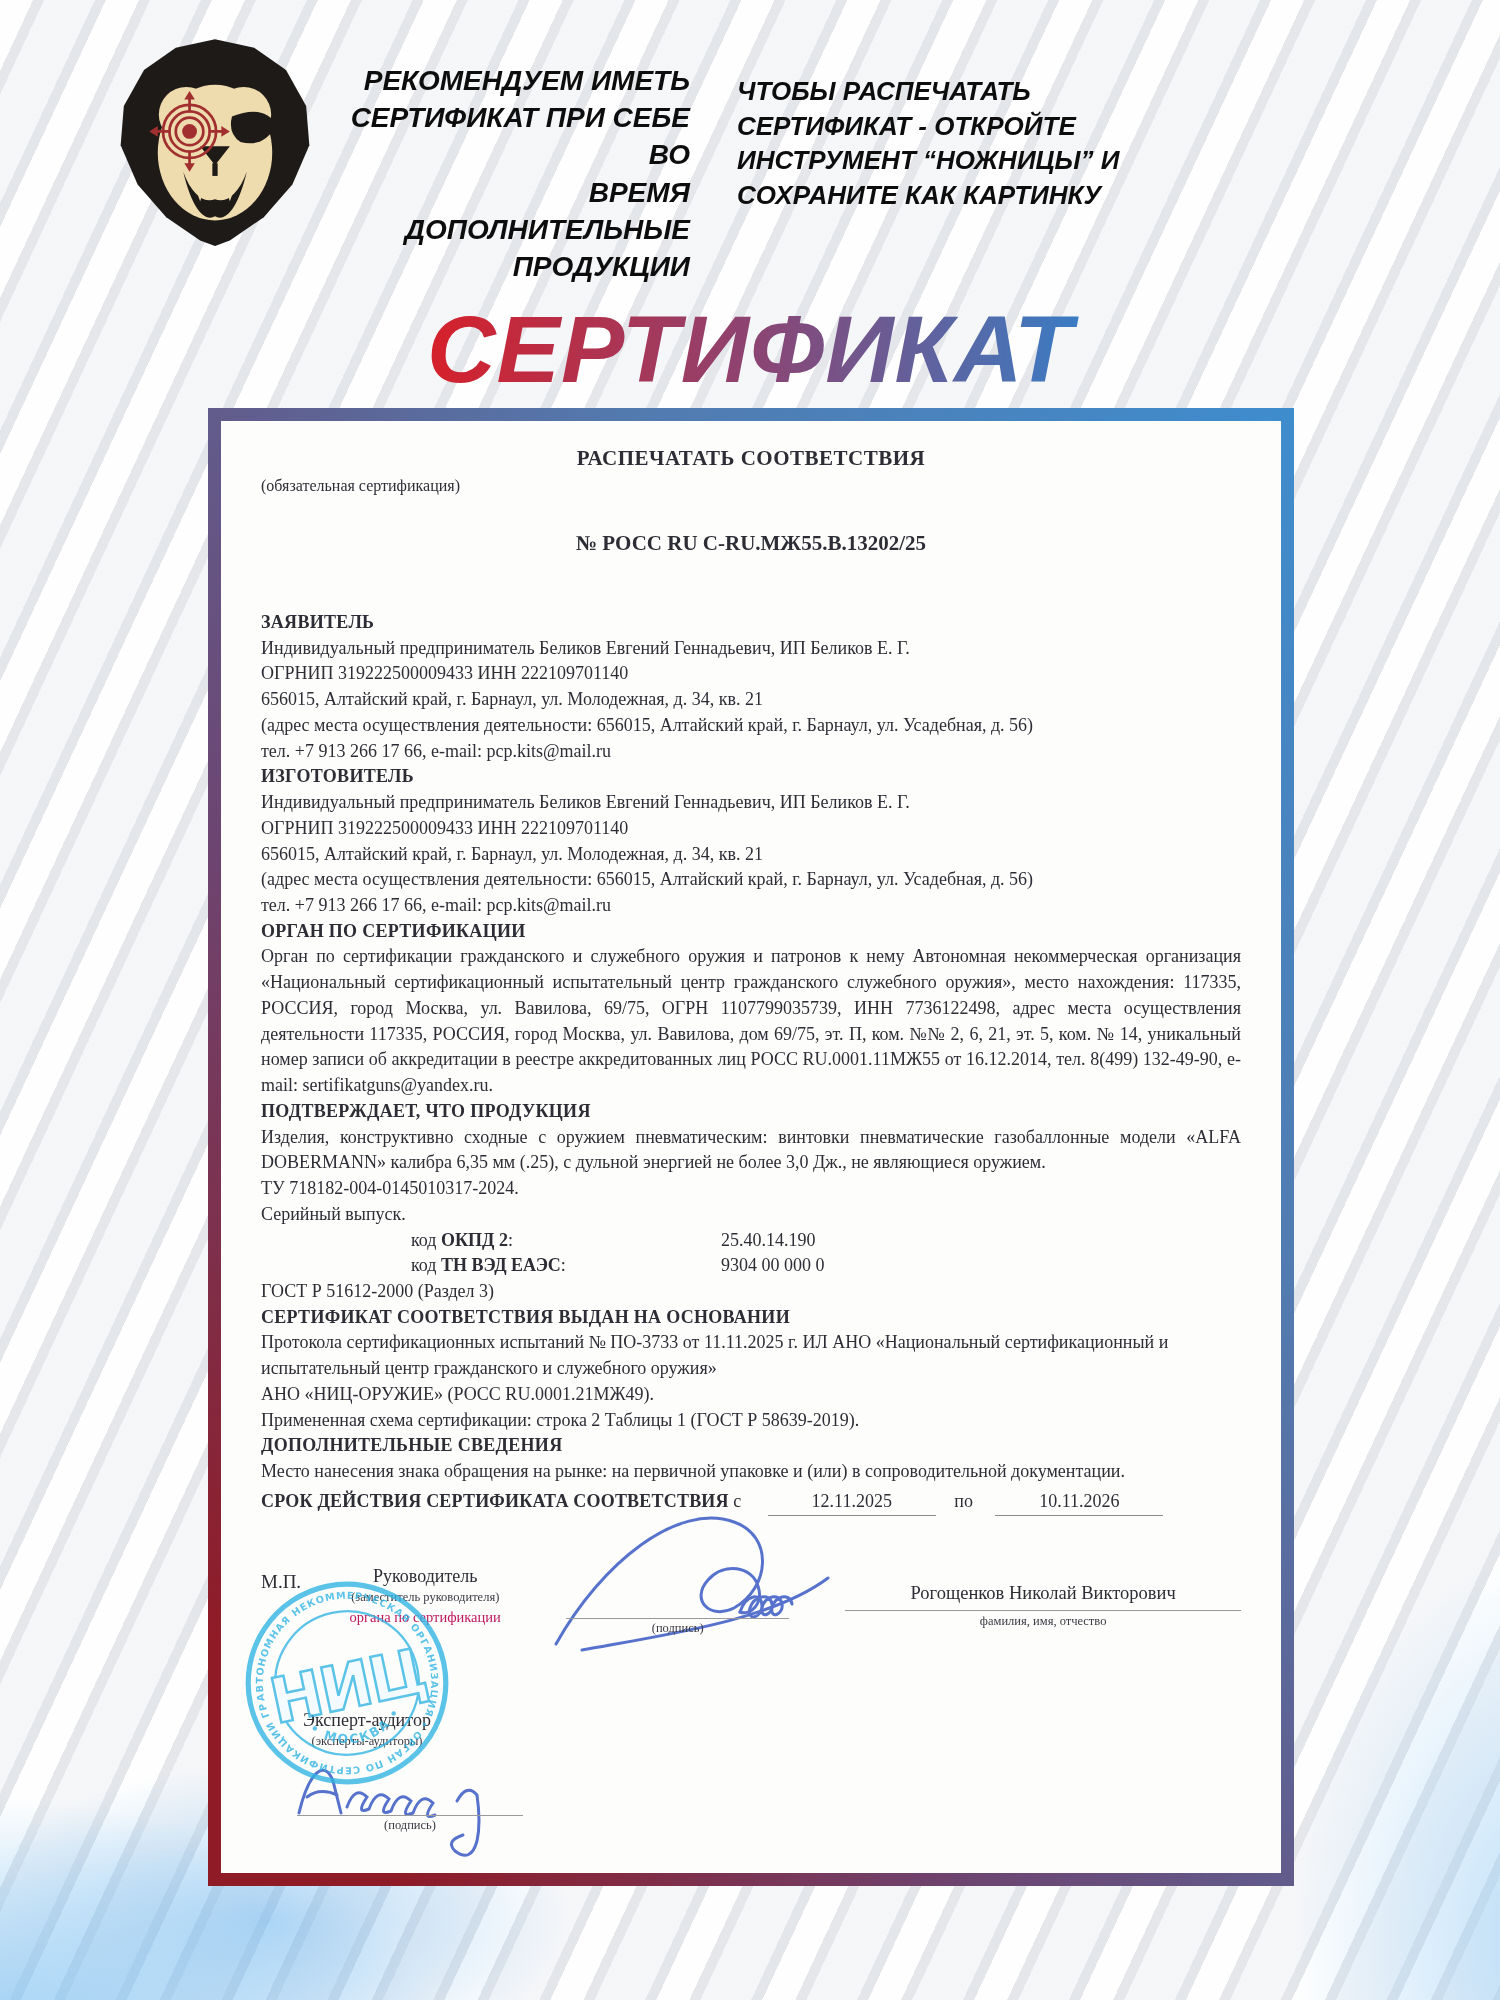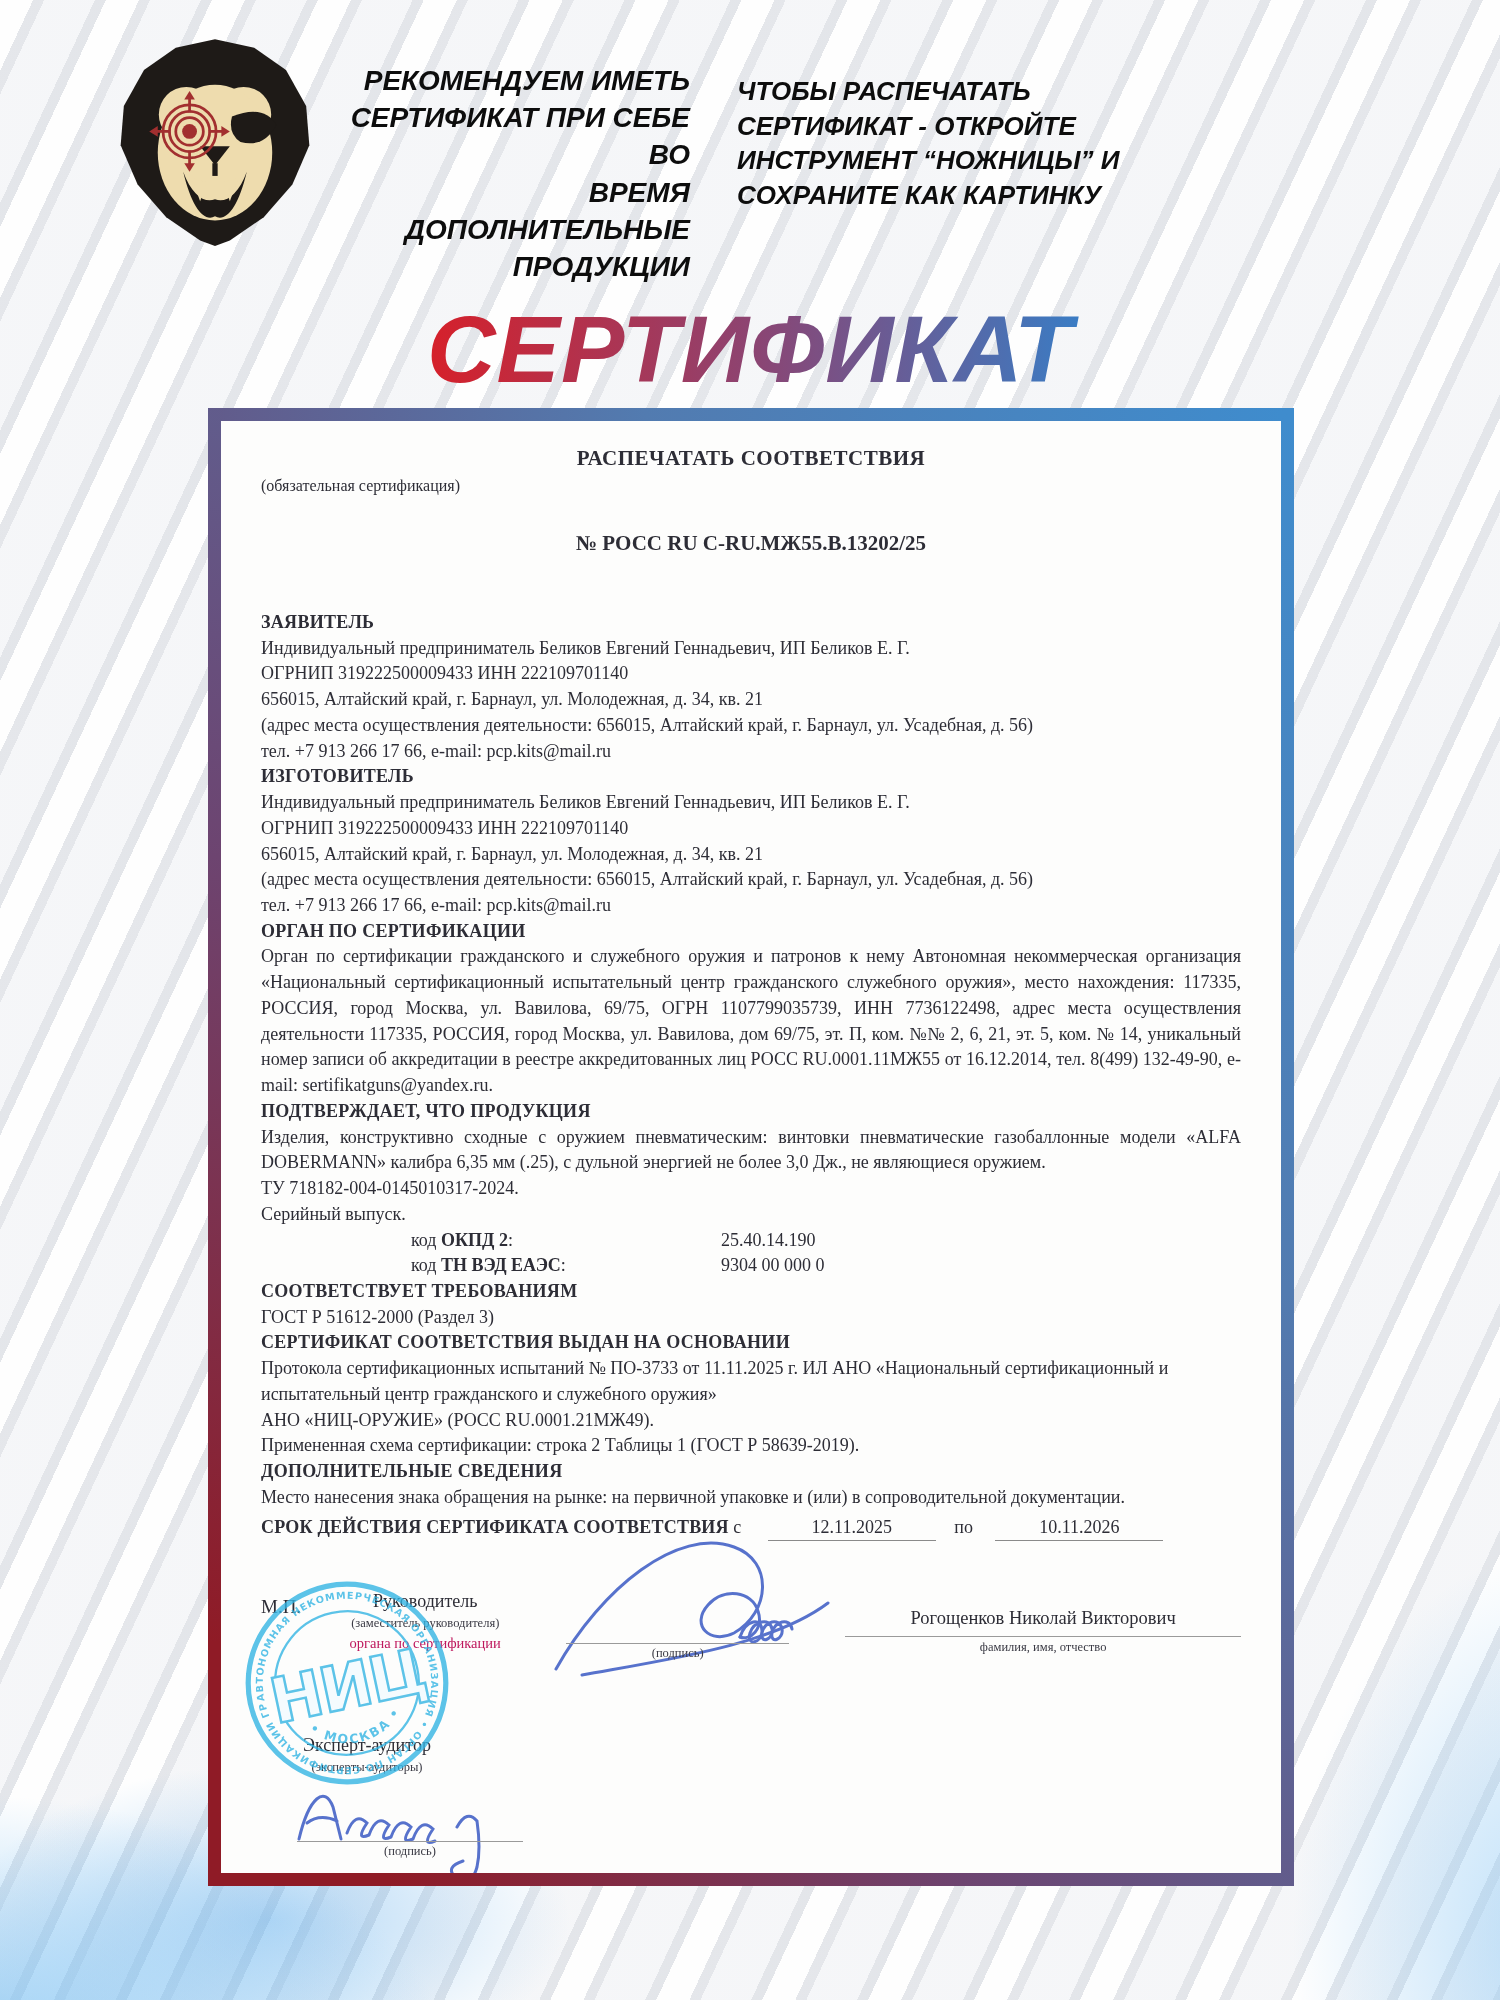--- a/index.html
+++ b/index.html
@@ -155,21 +155,20 @@
       <div>Серийный выпуск.</div>
       <div class="code-row">
         <div class="code-label"><span>код </span><b>ОКПД 2</b><span>:</span></div>
         <div>25.40.14.190</div>
       </div>
       <div class="code-row">
         <div class="code-label"><span>код </span><b>ТН ВЭД ЕАЭС</b><span>:</span></div>
         <div>9304 00 000 0</div>
       </div>
 
-      <div class="sec-head">СООТВЕТСТВУЕТ ТРЕБОВАНИЯМ</div>
       <div>ГОСТ Р 51612-2000 (Раздел 3)</div>
 
       <div class="sec-head">СЕРТИФИКАТ СООТВЕТСТВИЯ ВЫДАН НА ОСНОВАНИИ</div>
       <div>Протокола сертификационных испытаний № ПО-3733 от 11.11.2025 г. ИЛ АНО «Национальный сертификационный и испытательный центр гражданского и служебного оружия»</div>
       <div> АНО «НИЦ-ОРУЖИЕ» (РОСС RU.0001.21МЖ49).</div>
       <div>Примененная схема сертификации: строка 2 Таблицы 1 (ГОСТ Р 58639-2019).</div>
 
       <div class="sec-head">ДОПОЛНИТЕЛЬНЫЕ СВЕДЕНИЯ</div>
       <div class="just">Место нанесения знака обращения на рынке: на первичной упаковке и (или) в сопроводительной документации.</div>
 

